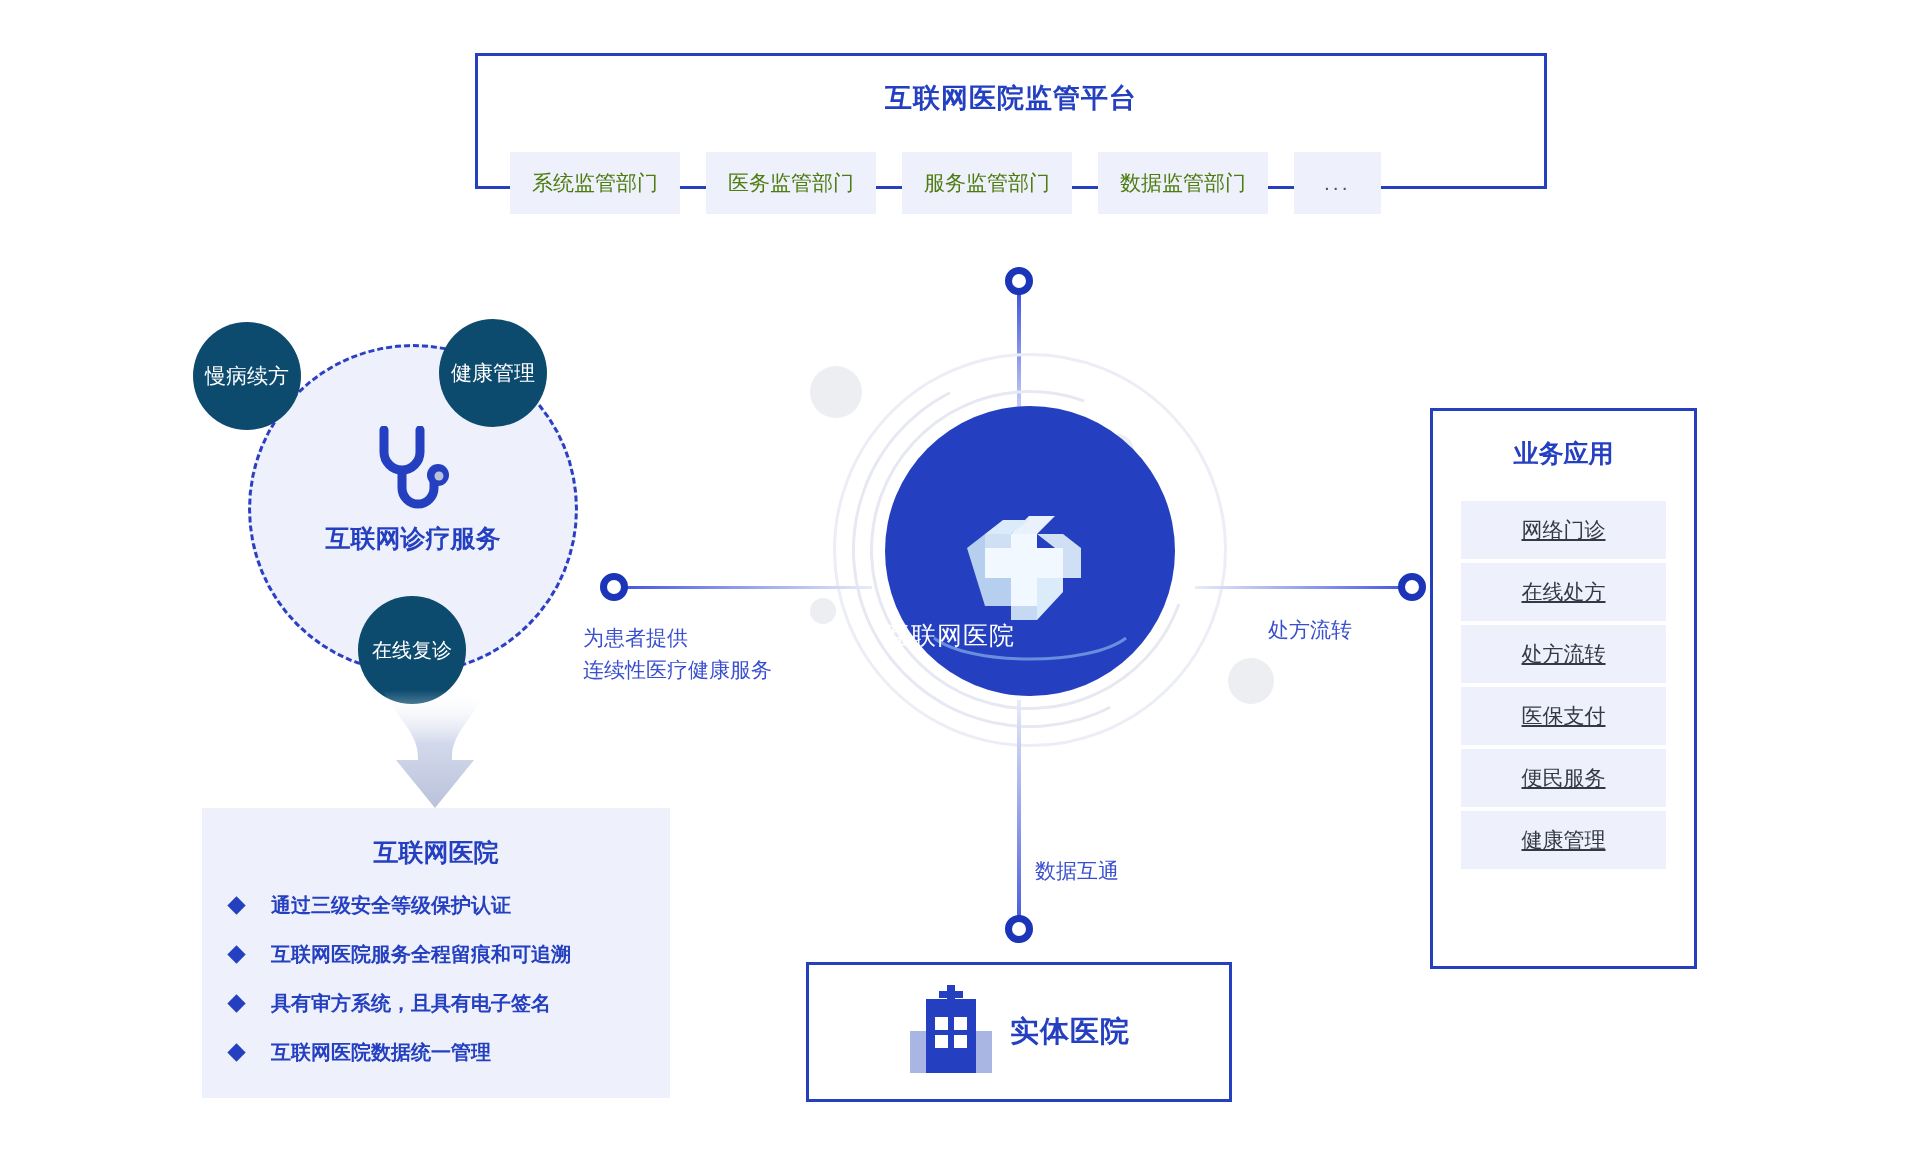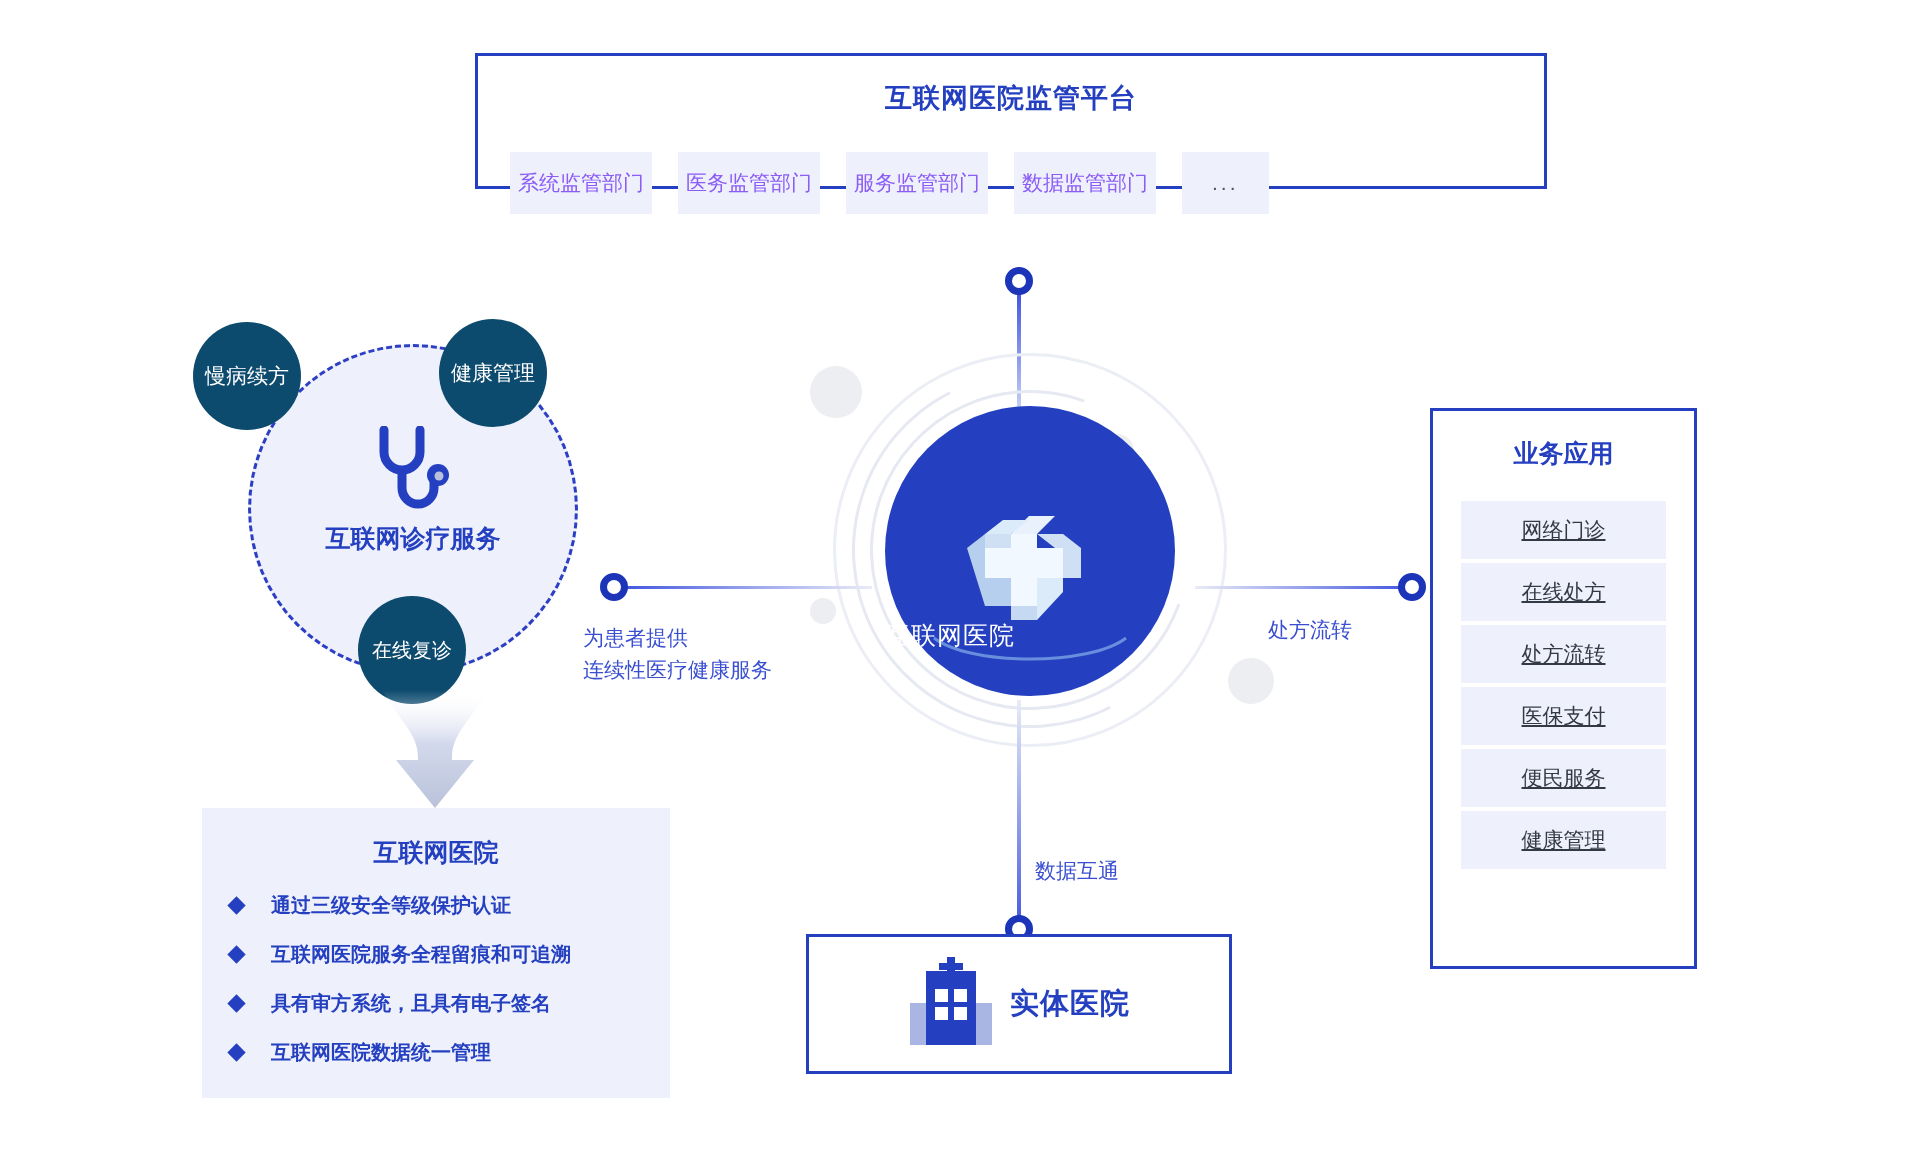--- a/index.html
+++ b/index.html
@@ -32,22 +32,22 @@
     letter-spacing:1px;
   }
   #top-chips{
     position:absolute; left:32px; top:96px; right:32px;
     display:flex; gap:26px; align-items:center;
   }
   .chip{
     background:#eef0fb;
     height:62px;
     display:flex;align-items:center;justify-content:center;
-    font-size:21px;color:#8b5cf6;
-    padding:0 8px;
+    font-size:21px;color:#4d7c0f;
+    padding:0 22px;
     white-space:nowrap;
   }
   .chip.ellipsis{padding:0 30px;color:#555;letter-spacing:3px;font-size:21px;}
 
   
   .conn-line{position:absolute;background:linear-gradient(#4356e0,#cdd4f7);}
   .ring{
     position:absolute;
     width:28px;height:28px;border-radius:50%;
     background:#ffffff;
@@ -166,21 +166,21 @@
   }
   .biz-item{
     background:#eef0fb;
     height:58px;margin-bottom:4px;
     display:flex;align-items:center;justify-content:center;
     font-size:21px;color:#333a44;text-decoration:underline;
   }
 
   
   #entity-box{
-    left:806px; top:934px; width:426px; height:140px;
+    left:806px; top:962px; width:426px; height:140px;
     border:3px solid #2440c0;
     background:#ffffff;
     box-sizing:border-box;
     display:flex;align-items:center;justify-content:center;gap:16px;
   }
   #entity-label{font-size:29px;font-weight:bold;color:#2440c0;letter-spacing:1px;}
 </style>
 </head>
 <body>
 

